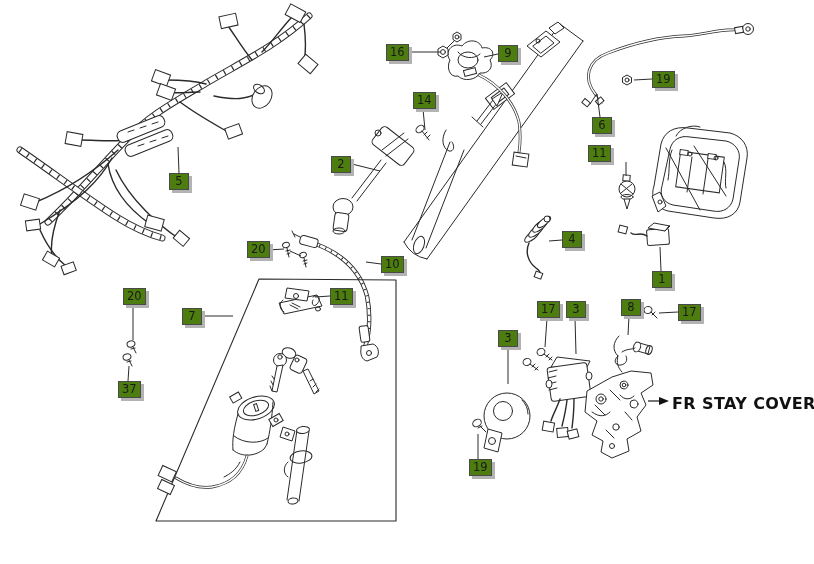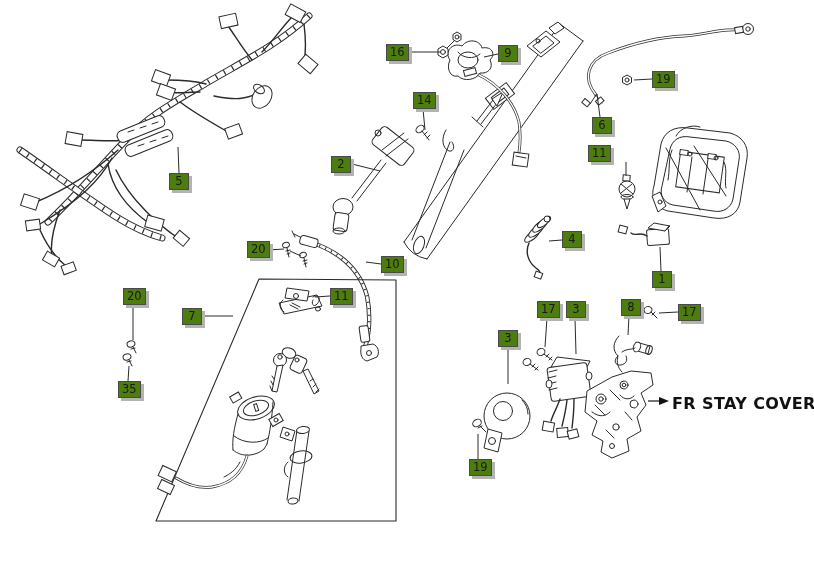--- a/index.html
+++ b/index.html
@@ -370,21 +370,21 @@
     <div class="callout" style="left: 169px; top: 173px;">5</div>
     <div class="callout" style="left: 652px; top: 71px;">19</div>
     <div class="callout" style="left: 592px; top: 117px;">6</div>
     <div class="callout" style="left: 588px; top: 145px;">11</div>
     <div class="callout" style="left: 652px; top: 271px;">1</div>
     <div class="callout" style="left: 247px; top: 241px;">20</div>
     <div class="callout" style="left: 381px; top: 256px;">10</div>
     <div class="callout" style="left: 330px; top: 288px;">11</div>
     <div class="callout" style="left: 182px; top: 308px;">7</div>
     <div class="callout" style="left: 123px; top: 288px;">20</div>
-    <div class="callout" style="left: 118px; top: 381px;">35</div>
+    <div class="callout" style="left: 118px; top: 381px;">37</div>
     <div class="callout" style="left: 562px; top: 231px;">4</div>
     <div class="callout" style="left: 498px; top: 330px;">3</div>
     <div class="callout" style="left: 537px; top: 301px;">17</div>
     <div class="callout" style="left: 566px; top: 301px;">3</div>
     <div class="callout" style="left: 621px; top: 299px;">8</div>
     <div class="callout" style="left: 678px; top: 304px;">17</div>
     <div class="callout" style="left: 469px; top: 459px;">19</div>
   </div>
 
 </body></html>

